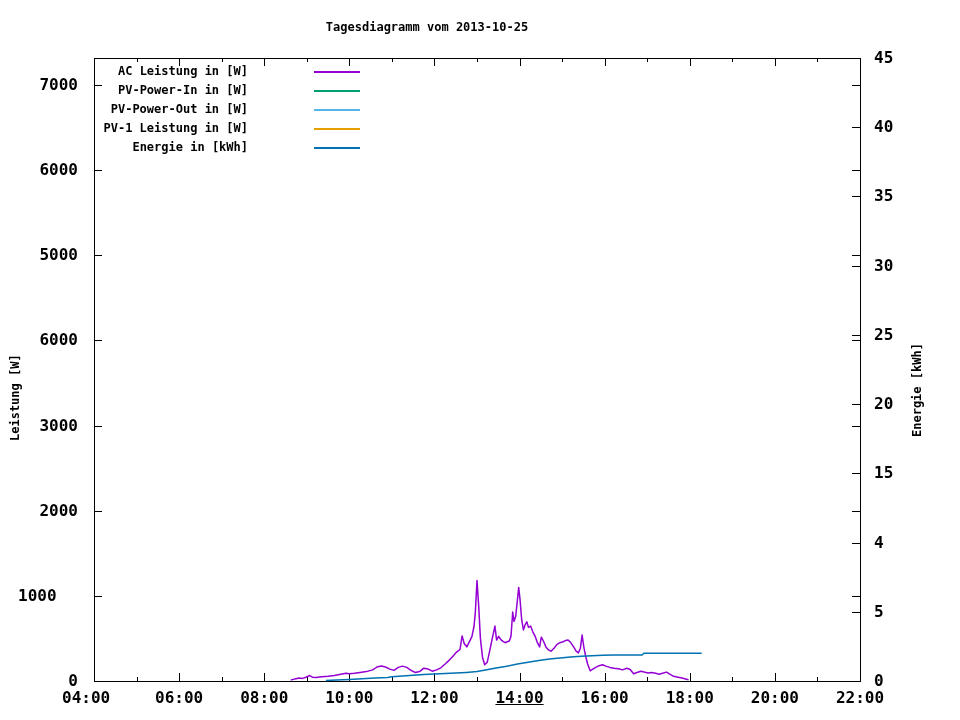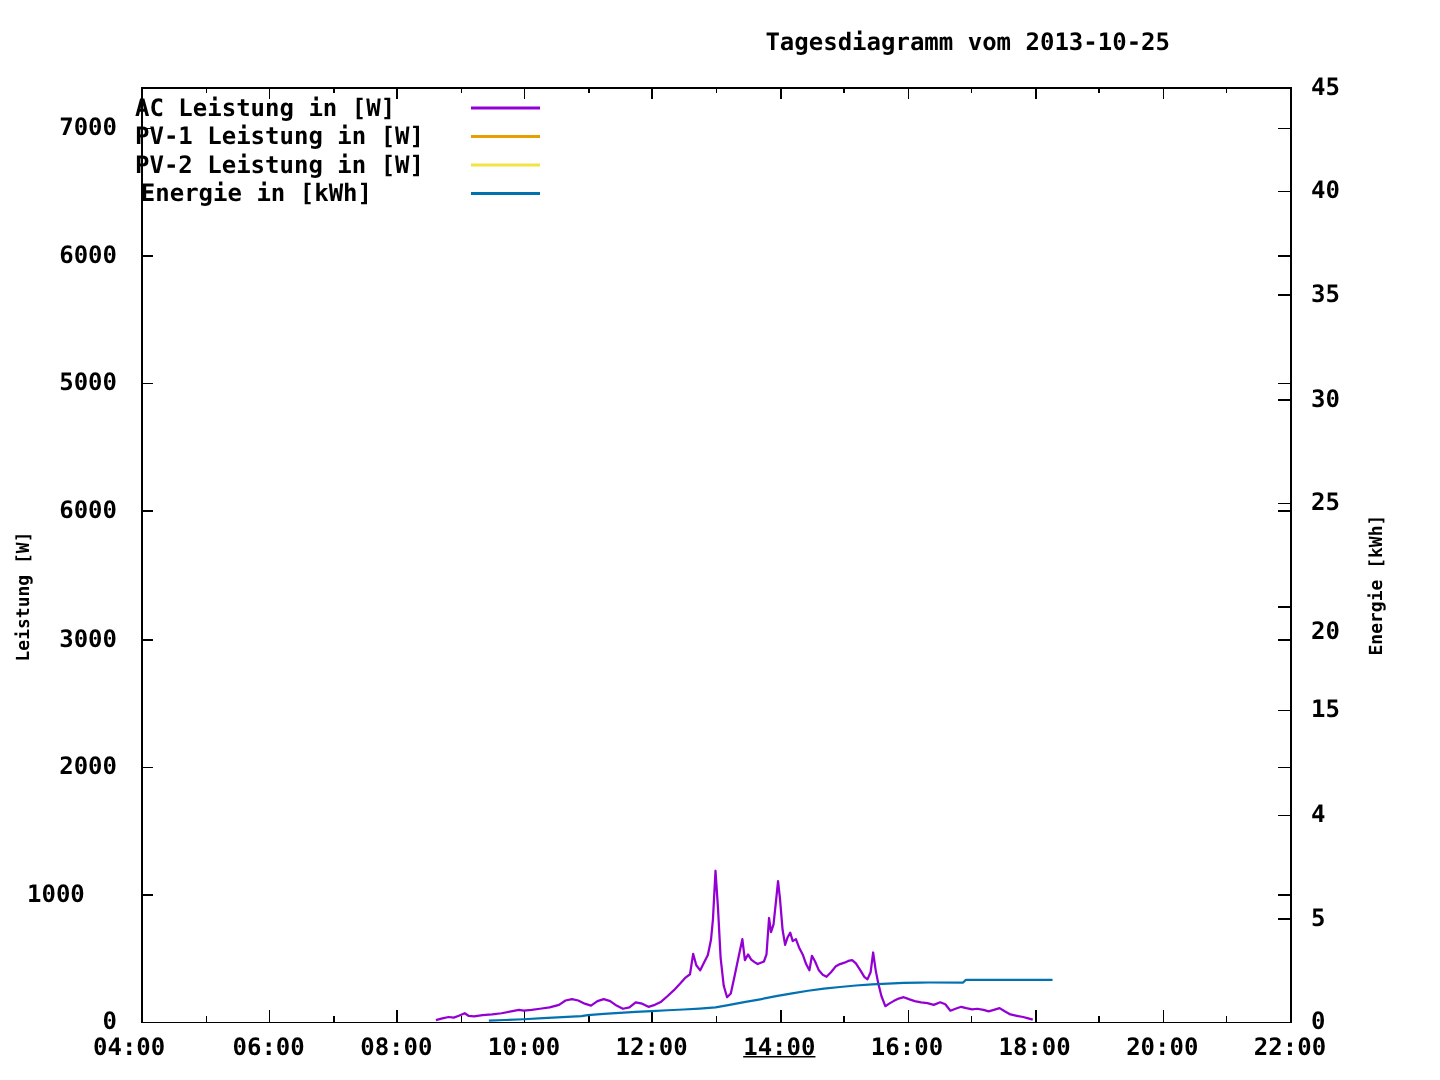--- a/index.html
+++ b/index.html
@@ -4,32 +4,32 @@
 <style>
   html,body{margin:0;padding:0;}
   body{
     width:960px;height:720px;background:#ffffff;position:relative;overflow:hidden;
     font-family:"DejaVu Sans Mono", "Liberation Mono", monospace;
     font-weight:bold;color:#000;
   }
   #chart-root{position:absolute;left:0;top:0;width:960px;height:720px;}
   #plot-svg{position:absolute;left:0;top:0;width:960px;height:720px;}
   #chart-title{
-    position:absolute;top:21px;left:94px;width:686px;text-align:right;
-    font-size:16px;line-height:13px;white-space:nowrap;
+    position:absolute;top:21px;left:84px;width:686px;text-align:center;
+    font-size:12px;line-height:13px;white-space:nowrap;
   }
   .vlabel{
     position:absolute;font-size:12px;line-height:13px;white-space:nowrap;
     transform:rotate(-90deg);transform-origin:0 0;
   }
   #left-axis-title{left:9px;top:441px;}
   #right-axis-title{left:911px;top:437px;}
   #legend{position:absolute;left:90px;top:62px;}
   .legend-row{display:flex;align-items:center;height:19px;}
-  .legend-label{display:block;width:158px;text-align:right;font-size:16px;line-height:13px;white-space:nowrap;}
+  .legend-label{display:block;width:158px;text-align:right;font-size:12px;line-height:13px;white-space:nowrap;}
   .legend-swatch{display:block;width:46px;height:2px;margin-left:66px;background:#000;}
   .tick{position:absolute;font-size:16px;line-height:12px;white-space:pre;}
 </style>
 </head>
 <body>
 
 <div id="chart-root">
 
   <svg id="plot-svg" xmlns="http://www.w3.org/2000/svg">
       <rect x="94.5" y="58.5" width="766" height="623" fill="none" stroke="#000" stroke-width="1" shape-rendering="crispEdges"></rect>
@@ -106,26 +106,30 @@
   <div id="left-axis-title" class="vlabel">Leistung [W]</div>
 
   <div id="right-axis-title" class="vlabel">Energie [kWh]</div>
 
   <div id="legend">
     <div class="legend-row">
       <span class="legend-label">AC Leistung in [W]</span>
       <span class="legend-swatch" style="background: rgb(148, 0, 211);"></span>
     </div>
     <div class="legend-row">
+      <span class="legend-label">PV-Power-In in [W]</span>
+      <span class="legend-swatch" style="background: rgb(0, 158, 115);"></span>
+    </div>
+    <div class="legend-row">
+      <span class="legend-label">PV-Power-Out in [W]</span>
+      <span class="legend-swatch" style="background: rgb(86, 180, 233);"></span>
+    </div>
+    <div class="legend-row">
       <span class="legend-label">PV-1 Leistung in [W]</span>
       <span class="legend-swatch" style="background: rgb(230, 159, 0);"></span>
-    </div>
-    <div class="legend-row">
-      <span class="legend-label">PV-2 Leistung in [W]</span>
-      <span class="legend-swatch" style="background: rgb(240, 228, 66);"></span>
     </div>
     <div class="legend-row">
       <span class="legend-label">Energie in [kWh]</span>
       <span class="legend-swatch" style="background: rgb(0, 114, 178);"></span>
     </div>
   </div>
 
   <div id="tick-labels">
       <div class="tick" style="left: 62px; width: 64px; text-align: left; top: 692px;">04:00</div>
       <div class="tick" style="left: 147.111px; width: 64px; text-align: center; top: 692px;">06:00</div>
@@ -142,21 +146,21 @@
       <div class="tick" style="left: 18px; width: 60px; text-align: right; top: 504.735px;">2000</div>
       <div class="tick" style="left: 18px; width: 60px; text-align: right; top: 419.602px;">3000</div>
       <div class="tick" style="left: 18px; width: 60px; text-align: right; top: 334.47px;">6000</div>
       <div class="tick" style="left: 18px; width: 60px; text-align: right; top: 249.337px;">5000</div>
       <div class="tick" style="left: 18px; width: 60px; text-align: right; top: 164.205px;">6000</div>
       <div class="tick" style="left: 18px; width: 60px; text-align: right; top: 79.0722px;">7000</div>
       <div class="tick" style="left: 874px; text-align: left; top: 675px;">0</div>
       <div class="tick" style="left: 874px; text-align: left; top: 605.778px;">5</div>
       <div class="tick" style="left: 874px; text-align: left; top: 536.556px;">4</div>
       <div class="tick" style="left: 874px; text-align: left; top: 467.333px;">15</div>
-      <div class="tick" style="left: 874px; text-align: left; top: 398.111px; margin-top: 17px;">20</div>
+      <div class="tick" style="left: 874px; text-align: left; top: 398.111px;">20</div>
       <div class="tick" style="left: 874px; text-align: left; top: 328.889px;">25</div>
       <div class="tick" style="left: 874px; text-align: right; top: 259.667px;">30</div>
       <div class="tick" style="left: 874px; text-align: left; top: 190.444px;">35</div>
       <div class="tick" style="left: 874px; text-align: left; top: 121.222px;">40</div>
       <div class="tick" style="left: 874px; text-align: left; top: 52px;">45</div>
     </div>
 
 </div>
 
 </body></html>

